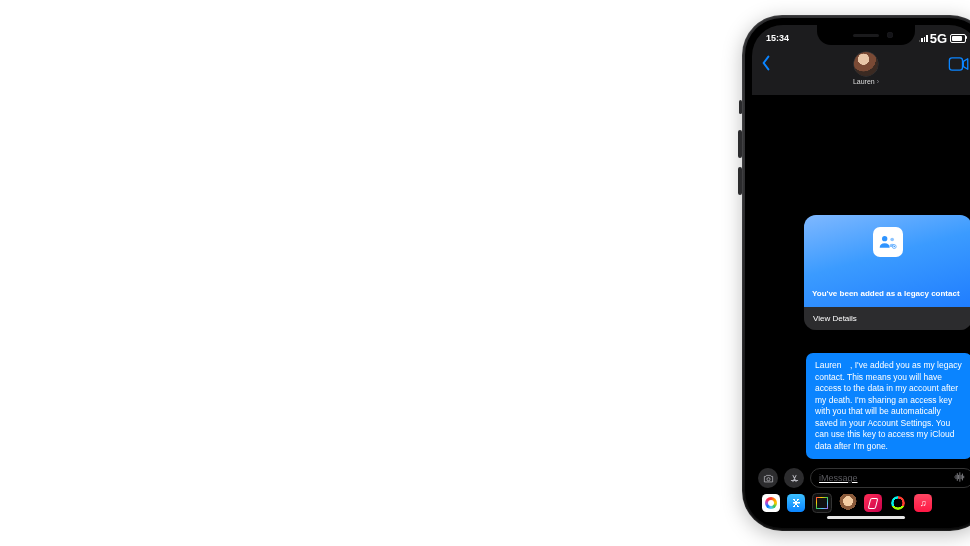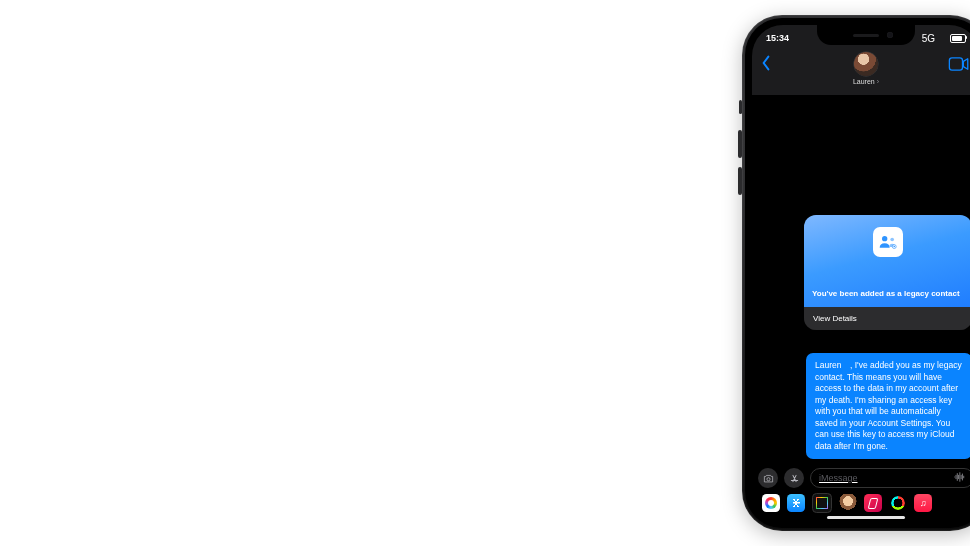--- a/index.html
+++ b/index.html
@@ -16,21 +16,21 @@
   .btn-silence{left:-3px;top:85px;width:3px;height:14px;}
   .btn-volu{left:-4px;top:115px;width:4px;height:28px;}
   .btn-vold{left:-4px;top:152px;width:4px;height:28px;}
   .btn-power{right:-4px;top:130px;width:4px;height:44px;}
   
   .notch{position:absolute;top:0;left:50%;transform:translateX(-50%);width:98px;height:20px;background:#000;border-bottom-left-radius:14px;border-bottom-right-radius:14px;z-index:50;display:flex;align-items:center;justify-content:center;gap:16px;}
   .speaker{width:26px;height:3px;border-radius:2px;background:#1a1a1c;}
   .cam{width:6px;height:6px;border-radius:50%;background:#141418;position:absolute;right:22px;top:7px;box-shadow:inset 0 0 1px #333;}
   
   .status{position:absolute;top:0;left:0;right:0;height:26px;display:flex;justify-content:space-between;align-items:center;padding:0 14px;box-sizing:border-box;font-size:9px;font-weight:600;z-index:40;background:#1c1c1e;}
-  .status-right{display:flex;align-items:center;gap:14px;font-size:10px;font-weight:400;}
+  .status-right{display:flex;align-items:center;gap:2px;font-size:13px;font-weight:700;}
   .bars{display:inline-flex;align-items:flex-end;gap:1px;height:7px;}
   .bars i{width:1.5px;background:#fff;display:block;}
   .bars i.dim{background:#555;}
   .b1{height:2px}.b2{height:3.5px}.b3{height:5px}.b4{height:6.5px}
   .batt{width:14px;height:7px;border:1px solid #fff;border-radius:2px;position:relative;margin-left:1px;}
   .batt::after{content:"";position:absolute;right:-2px;top:1.5px;width:1px;height:2.5px;background:#fff;border-radius:0 1px 1px 0;}
   .batt i{position:absolute;left:1px;top:1px;bottom:1px;width:10px;background:#fff;border-radius:1px;}
   
   .hdr{position:absolute;top:26px;left:0;right:0;height:44px;background:#1c1c1e;border-bottom:0.5px solid #000;z-index:30;}
   .back{position:absolute;left:8px;top:4px;width:20px;height:20px;color:#0a84ff;}

